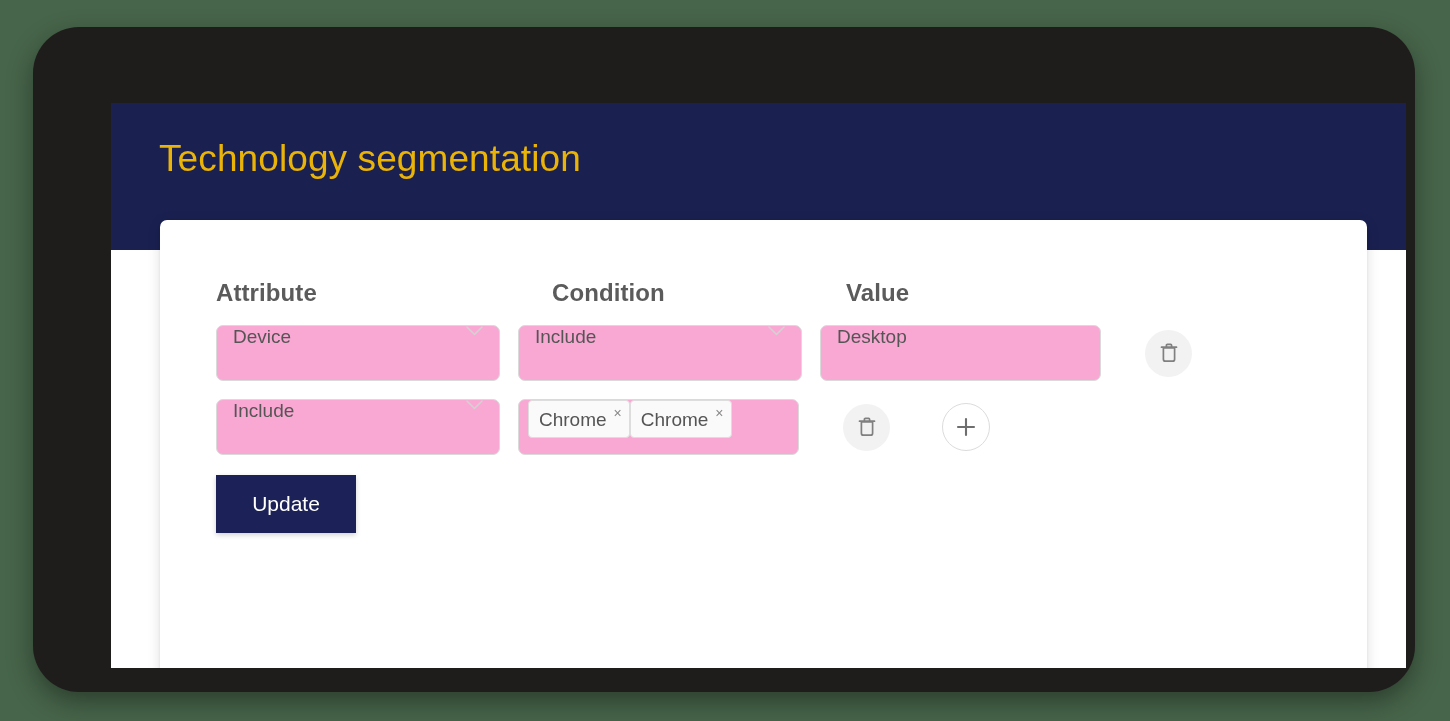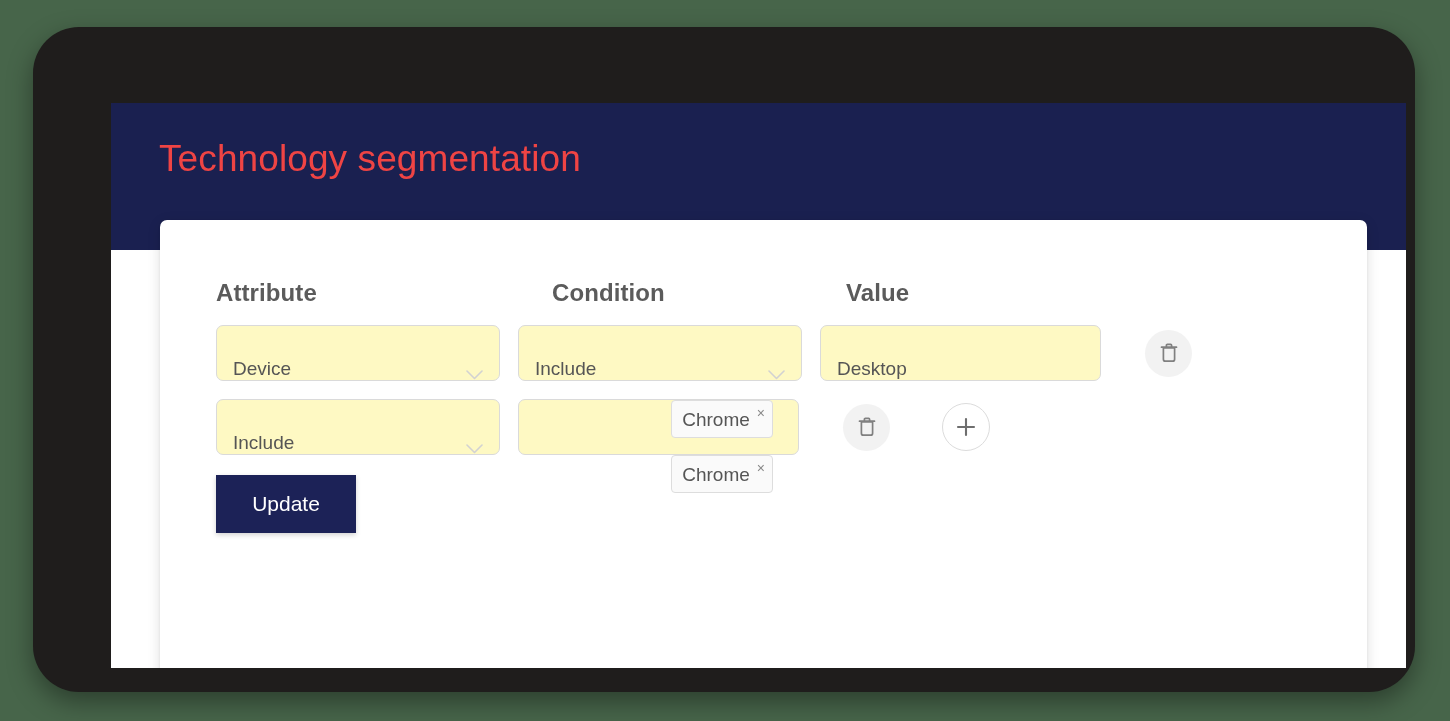--- a/index.html
+++ b/index.html
@@ -46,21 +46,21 @@
     top: 0;
     width: 1295px;
     height: 147px;
     background: #1a2050;
   }
 
   #page-title {
     position: absolute;
     left: 48px;
     top: 35px;
-    color: #ef4444;
+    color: #eab308;
     font-size: 37px;
     font-weight: 300;
     letter-spacing: 0.1px;
     white-space: nowrap;
   }
 
   
   #segmentation-card {
     position: absolute;
     left: 49px;
@@ -100,23 +100,23 @@
     display: flex;
     align-items: center;
     margin-top: 18px;
   }
 
   
   .field {
     height: 56px;
     border: 1px solid #dadada;
     border-radius: 7px;
-    background: #fef9c3;
-    display: flex;
-    align-items: flex-end;
+    background: #f9a8d4;
+    display: flex;
+    align-items: flex-start;
     padding: 0 16px;
     position: relative;
   }
 
   .select-field { width: 284px; margin-right: 18px; justify-content: space-between; }
   .value-field  { width: 281px; }
 
   .field-text {
     font-size: 19px;
     color: #555555;
@@ -124,21 +124,21 @@
   }
 
   .chevron-down-icon {
     width: 17px;
     height: 10px;
     flex: none;
   }
   .chevron-down-icon svg { display: block; }
 
   
-  .value-field.tags { padding: 0 25px; gap: 17px; flex-direction: column; }
+  .value-field.tags { padding: 0 9px; gap: 0; }
 
   .tag-pill {
     height: 38px;
     border: 1px solid #dddddd;
     border-radius: 4px;
     background: #fafafa;
     display: flex;
     align-items: flex-start;
     padding: 0 7px 0 10px;
     position: relative;

